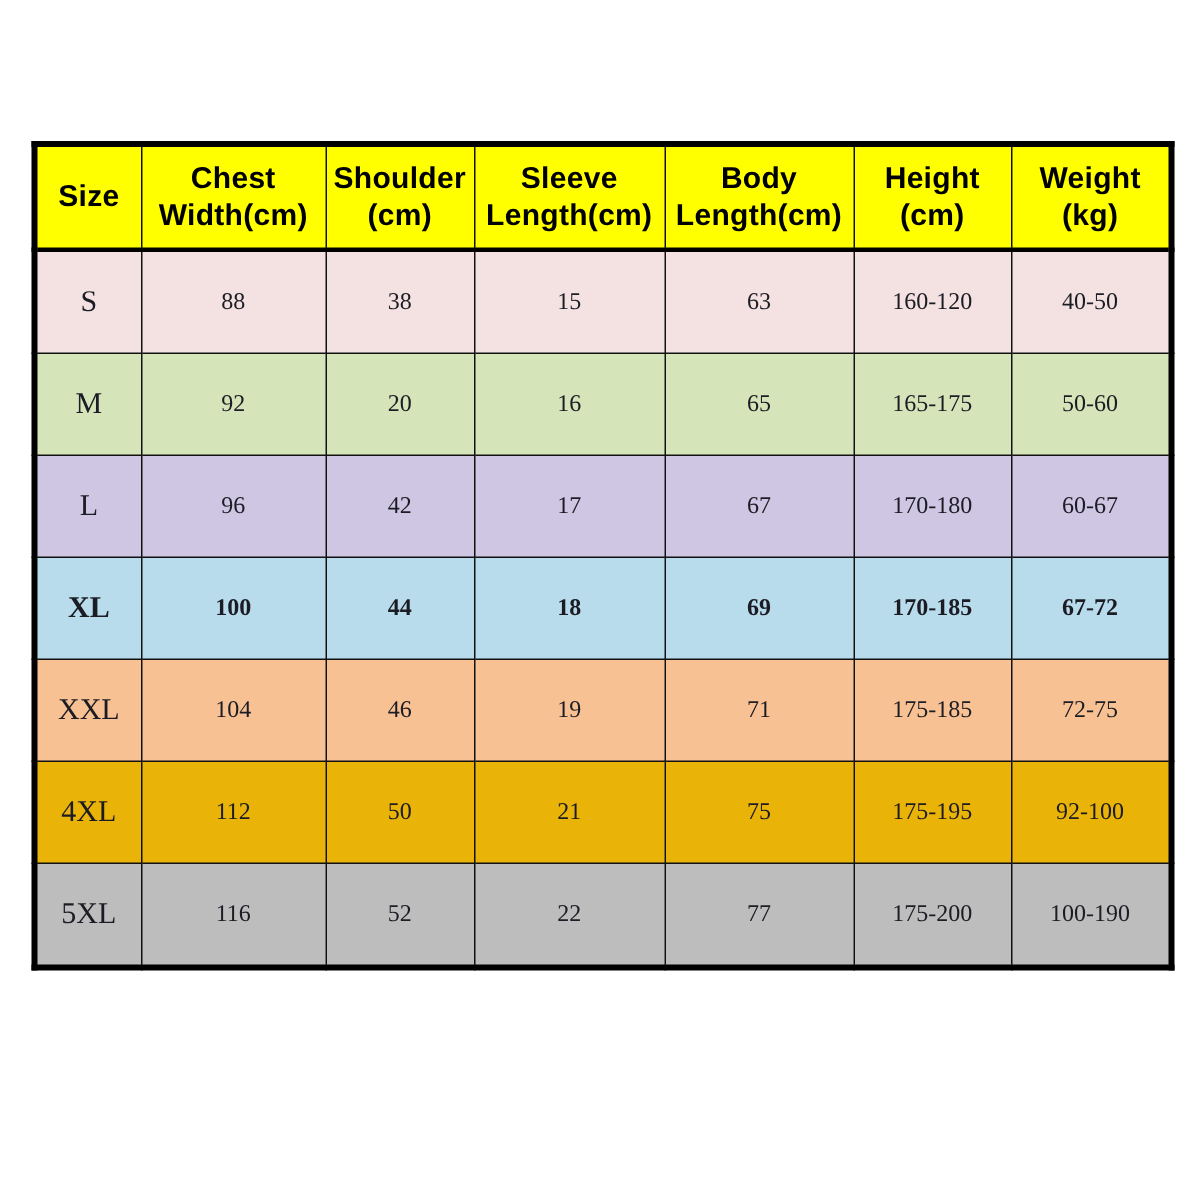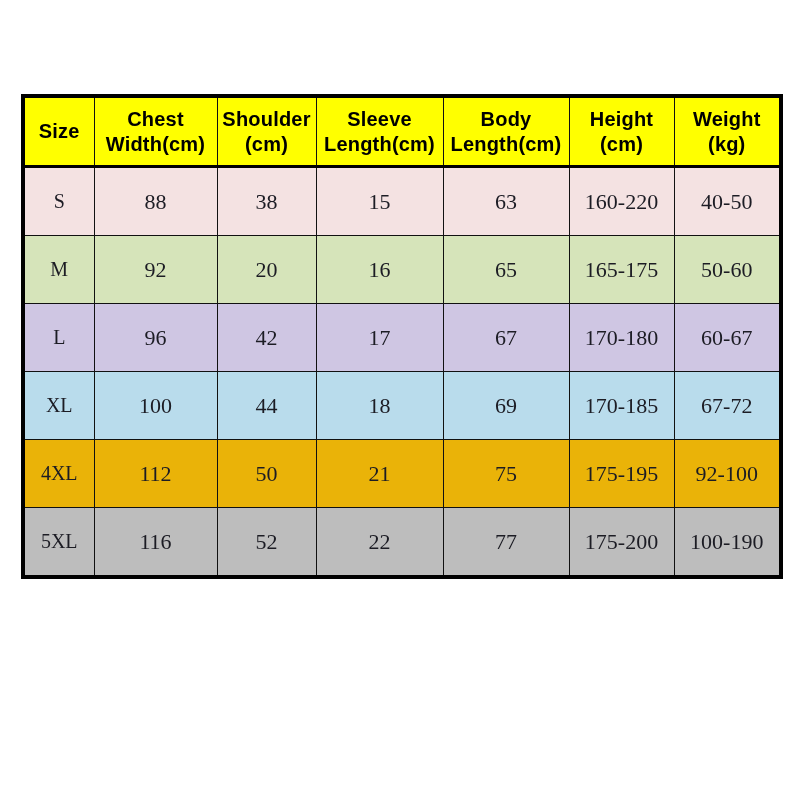--- a/index.html
+++ b/index.html
@@ -54,21 +54,21 @@
     font-size: 20px;
     line-height: 25px;
     height: 67px;
     letter-spacing: 0.2px;
   }
   table.size-table thead tr {
     border-bottom: 3px solid #000000;
   }
   table.size-table tbody td {
     font-family: "Liberation Serif", serif;
-    font-size: 22px;
+    font-size: 16px;
     color: #1c1c24;
     height: 67px;
   }
   table.size-table tbody td.size-cell {
     font-size: 20px;
   }
   .hdr-line { display: block; }
 </style>
 </head>
 <body>
@@ -116,49 +116,58 @@
             </th>
           </tr>
       </thead>
       <tbody id="table-body">
           <tr style="background: rgb(244, 226, 226);">
             <td class="size-cell">S</td>
             <td>88</td>
             <td>38</td>
             <td>15</td>
             <td>63</td>
-            <td>160-220</td>
+            <td>160-120</td>
             <td>40-50</td>
           </tr>
           <tr style="background: rgb(214, 228, 186);">
             <td class="size-cell">M</td>
             <td>92</td>
             <td>20</td>
             <td>16</td>
             <td>65</td>
             <td>165-175</td>
             <td>50-60</td>
           </tr>
           <tr style="background: rgb(207, 198, 227);">
             <td class="size-cell">L</td>
             <td>96</td>
             <td>42</td>
             <td>17</td>
             <td>67</td>
             <td>170-180</td>
             <td>60-67</td>
           </tr>
-          <tr style="background: rgb(185, 220, 236);">
+          <tr style="background: rgb(185, 220, 236); font-weight: bold;">
             <td class="size-cell">XL</td>
             <td>100</td>
             <td>44</td>
             <td>18</td>
             <td>69</td>
             <td>170-185</td>
             <td>67-72</td>
+          </tr>
+          <tr style="background: rgb(248, 193, 147);">
+            <td class="size-cell">XXL</td>
+            <td>104</td>
+            <td>46</td>
+            <td>19</td>
+            <td>71</td>
+            <td>175-185</td>
+            <td>72-75</td>
           </tr>
           <tr style="background: #eab308;">
             <td class="size-cell">4XL</td>
             <td>112</td>
             <td>50</td>
             <td>21</td>
             <td>75</td>
             <td>175-195</td>
             <td>92-100</td>
           </tr>

